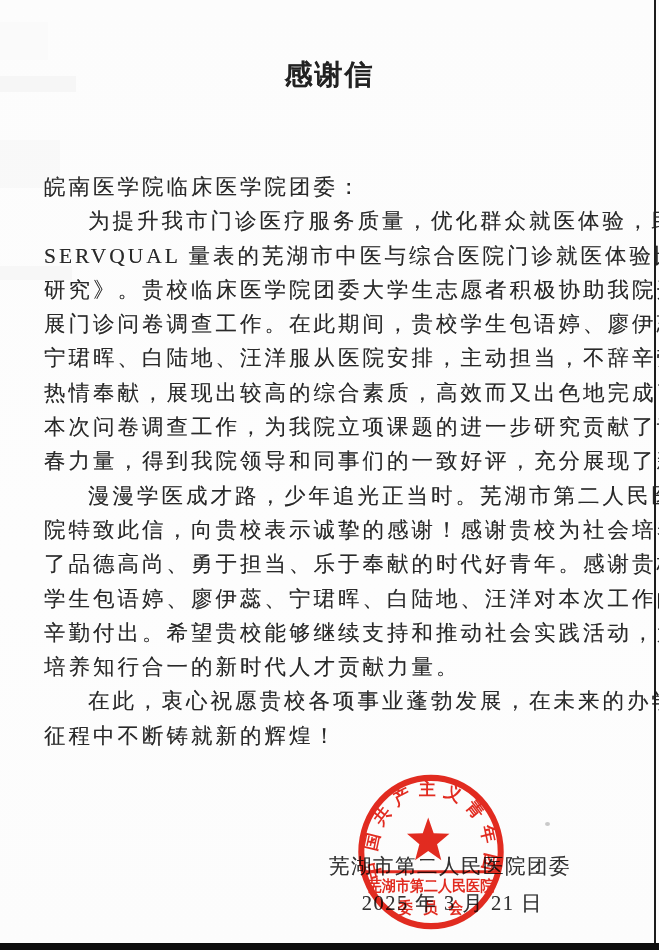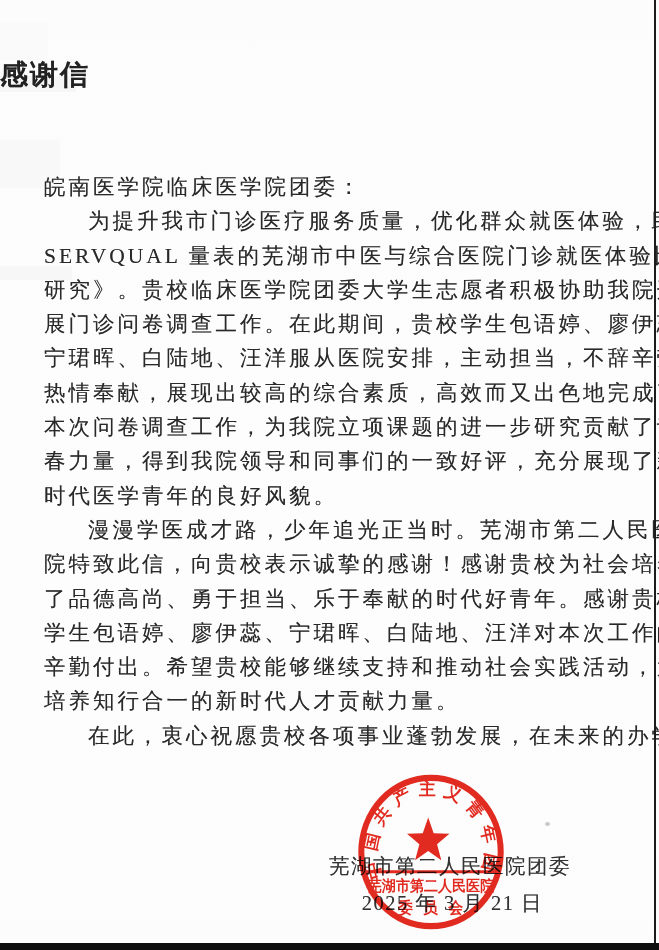--- a/index.html
+++ b/index.html
@@ -20,20 +20,21 @@
   .smudge-d { left: 0; top: 266px; width: 72px; height: 14px; background: #f4f4f4; opacity: .65; }
   .speck    { left: 545px; top: 822px; width: 5px; height: 4px; background: #c9c9c9; border-radius: 50%; position: absolute; }
 
   
   .edge-right  { position: absolute; left: 654px; top: 0; width: 2px; height: 950px; background: #1c1c1c; }
   .edge-bottom { position: absolute; left: 0; top: 943px; width: 659px; height: 7px; background: #0d0d0d; }
 
   .title {
     position: absolute;
     left: 0; top: 56px; width: 659px;
+    text-align: center;
     font-size: 28px;
     font-weight: bold;
     letter-spacing: 2px;
     color: #222;
     text-shadow: 0 0 0.6px rgba(0,0,0,.4);
   }
 
   .bodytext {
     position: absolute;
     left: 44px; top: 126px; width: 590px;
@@ -85,32 +86,32 @@
     <div class="line">皖南医学院临床医学院团委：</div>
     <div>
         <div class="line indent">为提升我市门诊医疗服务质量，优化群众就医体验，助</div>
         <div class="line">SERVQUAL 量表的芜湖市中医与综合医院门诊就医体验比较</div>
         <div class="line">研究》。贵校临床医学院团委大学生志愿者积极协助我院开</div>
         <div class="line">展门诊问卷调查工作。在此期间，贵校学生包语婷、廖伊蕊、</div>
         <div class="line">宁珺晖、白陆地、汪洋服从医院安排，主动担当，不辞辛劳，</div>
         <div class="line">热情奉献，展现出较高的综合素质，高效而又出色地完成了</div>
         <div class="line">本次问卷调查工作，为我院立项课题的进一步研究贡献了青</div>
         <div class="line">春力量，得到我院领导和同事们的一致好评，充分展现了新</div>
-        <div class="line">时代医学青年的良好风貌。</div>
       </div>
     <div>
         <div class="line indent">漫漫学医成才路，少年追光正当时。芜湖市第二人民医</div>
         <div class="line">院特致此信，向贵校表示诚挚的感谢！感谢贵校为社会培养</div>
         <div class="line">了品德高尚、勇于担当、乐于奉献的时代好青年。感谢贵校</div>
         <div class="line">学生包语婷、廖伊蕊、宁珺晖、白陆地、汪洋对本次工作的</div>
         <div class="line">辛勤付出。希望贵校能够继续支持和推动社会实践活动，为</div>
         <div class="line">培养知行合一的新时代人才贡献力量。</div>
       </div>
     <div>
         <div class="line indent">在此，衷心祝愿贵校各项事业蓬勃发展，在未来的办学</div>
+        <div class="line">征程中不断铸就新的辉煌！</div>
       </div>
   </div>
 
   <div class="signoff signature">芜湖市第二人民医院团委</div>
   <div class="signoff dateline">2025 年 3 月 21 日</div>
 
   <svg class="seal" viewBox="0 0 170 170" preserveAspectRatio="none" aria-hidden="true">
     <circle cx="85" cy="85" r="75" fill="none" stroke="#e2190d" stroke-width="6.5"></circle>
     <path id="sealArc" d="M 39.5 121 A 58 58 0 1 1 130.5 121" fill="none" stroke="none"></path>
     <text font-size="18" font-weight="bold" fill="#e2190d" letter-spacing="8" font-family="Liberation Serif, serif">

